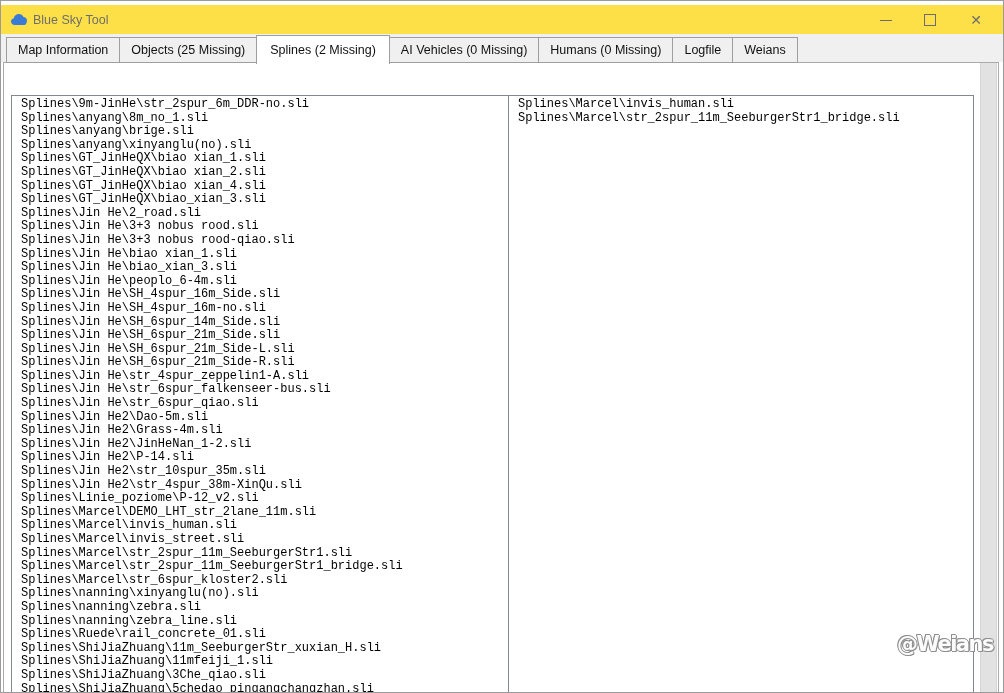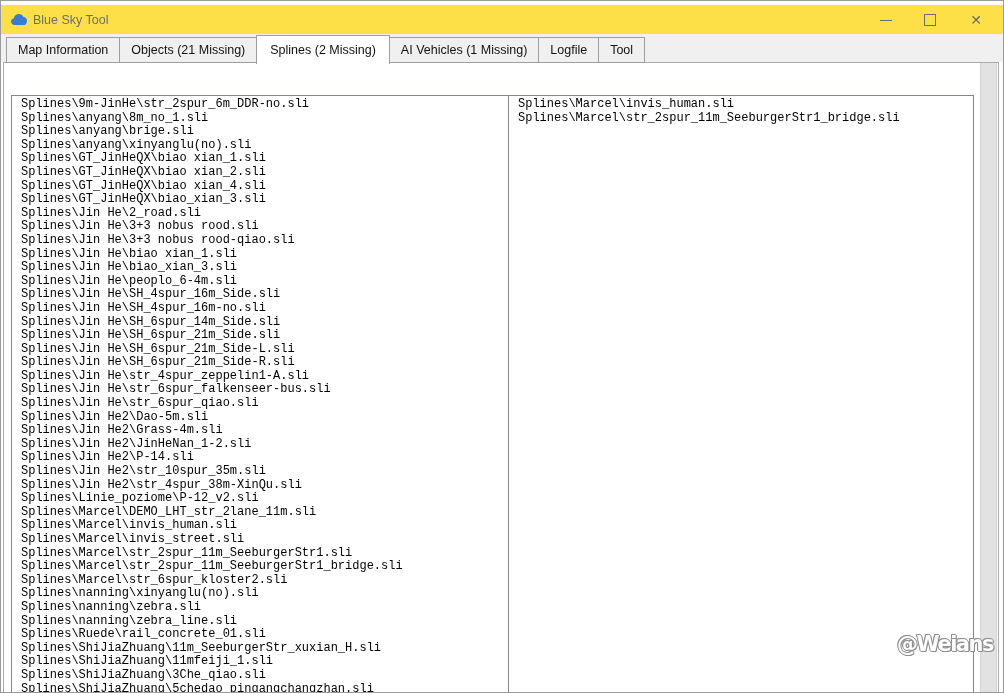--- a/index.html
+++ b/index.html
@@ -95,25 +95,26 @@
       </div>
     <div class="winbtn btn-close">
         <span class="glyph-close">✕</span>
       </div>
   </div>
 
   <div class="tabstrip-bg"></div>
 
   <div class="tabbar">
       <div class="tab">Map Information</div>
-      <div class="tab">Objects (21 Missing)</div>
+      <div class="tab">Objects (25 Missing)</div>
       <div class="tab active">Splines (2 Missing)</div>
-      <div class="tab">AI Vehicles (1 Missing)</div>
+      <div class="tab">AI Vehicles (0 Missing)</div>
+      <div class="tab">Humans (0 Missing)</div>
       <div class="tab">Logfile</div>
-      <div class="tab">Tool</div>
+      <div class="tab">Weians</div>
     </div>
 
   <div class="page"></div>
 
   <div class="panel-label lbl-left">All splines:</div>
   <div class="panel-label lbl-right">Missing splines:</div>
 
   <div class="listbox lb-left">
     <div class="rows"><div class="row">Splines\9m-JinHe\str_2spur_6m_DDR-no.sli</div><div class="row">Splines\anyang\8m_no_1.sli</div><div class="row">Splines\anyang\brige.sli</div><div class="row">Splines\anyang\xinyanglu(no).sli</div><div class="row">Splines\GT_JinHeQX\biao xian_1.sli</div><div class="row">Splines\GT_JinHeQX\biao xian_2.sli</div><div class="row">Splines\GT_JinHeQX\biao xian_4.sli</div><div class="row">Splines\GT_JinHeQX\biao_xian_3.sli</div><div class="row">Splines\Jin He\2_road.sli</div><div class="row">Splines\Jin He\3+3 nobus rood.sli</div><div class="row">Splines\Jin He\3+3 nobus rood-qiao.sli</div><div class="row">Splines\Jin He\biao xian_1.sli</div><div class="row">Splines\Jin He\biao_xian_3.sli</div><div class="row">Splines\Jin He\peoplo_6-4m.sli</div><div class="row">Splines\Jin He\SH_4spur_16m_Side.sli</div><div class="row">Splines\Jin He\SH_4spur_16m-no.sli</div><div class="row">Splines\Jin He\SH_6spur_14m_Side.sli</div><div class="row">Splines\Jin He\SH_6spur_21m_Side.sli</div><div class="row">Splines\Jin He\SH_6spur_21m_Side-L.sli</div><div class="row">Splines\Jin He\SH_6spur_21m_Side-R.sli</div><div class="row">Splines\Jin He\str_4spur_zeppelin1-A.sli</div><div class="row">Splines\Jin He\str_6spur_falkenseer-bus.sli</div><div class="row">Splines\Jin He\str_6spur_qiao.sli</div><div class="row">Splines\Jin He2\Dao-5m.sli</div><div class="row">Splines\Jin He2\Grass-4m.sli</div><div class="row">Splines\Jin He2\JinHeNan_1-2.sli</div><div class="row">Splines\Jin He2\P-14.sli</div><div class="row">Splines\Jin He2\str_10spur_35m.sli</div><div class="row">Splines\Jin He2\str_4spur_38m-XinQu.sli</div><div class="row">Splines\Linie_poziome\P-12_v2.sli</div><div class="row">Splines\Marcel\DEMO_LHT_str_2lane_11m.sli</div><div class="row">Splines\Marcel\invis_human.sli</div><div class="row">Splines\Marcel\invis_street.sli</div><div class="row">Splines\Marcel\str_2spur_11m_SeeburgerStr1.sli</div><div class="row">Splines\Marcel\str_2spur_11m_SeeburgerStr1_bridge.sli</div><div class="row">Splines\Marcel\str_6spur_kloster2.sli</div><div class="row">Splines\nanning\xinyanglu(no).sli</div><div class="row">Splines\nanning\zebra.sli</div><div class="row">Splines\nanning\zebra_line.sli</div><div class="row">Splines\Ruede\rail_concrete_01.sli</div><div class="row">Splines\ShiJiaZhuang\11m_SeeburgerStr_xuxian_H.sli</div><div class="row">Splines\ShiJiaZhuang\11mfeiji_1.sli</div><div class="row">Splines\ShiJiaZhuang\3Che_qiao.sli</div><div class="row">Splines\ShiJiaZhuang\5chedao_pingangchangzhan.sli</div></div>
     <div class="vscroll">

